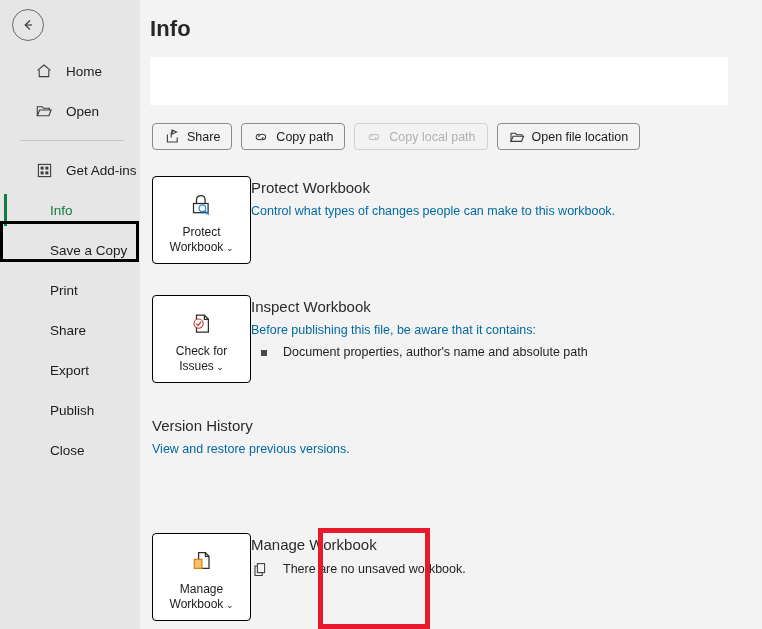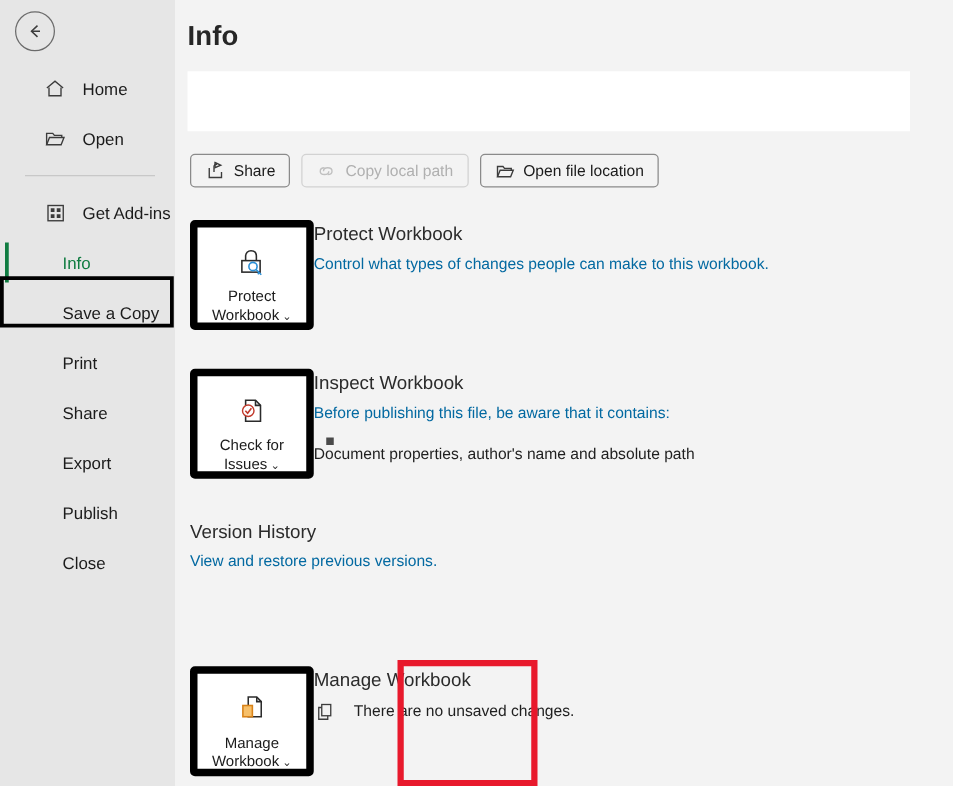--- a/index.html
+++ b/index.html
@@ -135,21 +135,21 @@
 
   
   .section {
     position: absolute;
     display: flex;
     align-items: flex-start;
   }
   .card-btn {
     width: 99px; height: 88px;
     background: #ffffff;
-    border: 6px solid #000000;
+    border: 1px solid #000000;
     border-radius: 4px;
     display: flex;
     flex-direction: column;
     align-items: center;
     justify-content: flex-start;
     cursor: pointer;
     padding-top: 13px;
     flex: 0 0 99px;
   }
   .card-btn .card-icon {
@@ -177,21 +177,20 @@
     font-size: 12.5px;
     color: #0369a1;
     line-height: 17px;
   }
   .bullet-row {
     display: flex;
     align-items: flex-start;
     margin-top: 6px;
     font-size: 12.5px;
     color: #1f1f1f;
-    flex-direction: column;
   }
   .bullet-sq {
     width: 6px; height: 6px;
     background: #4a4a4a;
     margin: 5px 16px 0 10px;
     flex: 0 0 6px;
   }
   .status-row {
     display: flex;
     align-items: center;
@@ -310,20 +309,29 @@
         <span class="tb-icon">
           <svg width="15" height="15" viewBox="0 0 15 15">
             <path d="M2.4 5.4 V13 H12.2 V8.6" fill="none" stroke="#3c3c3c" stroke-width="1.1"></path>
             <path d="M6.2 8.6 L6.2 4.1 C6.2 3.2 7.4 2.4 8.6 2.4" fill="none" stroke="#3c3c3c" stroke-width="1.1"></path>
             <path d="M7 1 L11.6 3.1 L7 5.2 Z" fill="none" stroke="#3c3c3c" stroke-width="1.1"></path>
           </svg>
         </span>
         <span>Share</span>
       </div>
 
+      <div class="tb-btn">
+        <span class="tb-icon">
+          <svg width="16" height="16" viewBox="0 0 16 16">
+            <path d="M6.6 5.2 C4.6 5.2 3.2 6.3 3.2 7.9 C3.2 9.5 4.6 10.6 6.6 10.6 C8.6 10.6 10 9.5 10 7.9" fill="none" stroke="#3c3c3c" stroke-width="1.1"></path>
+            <path d="M9.2 10.6 C11.2 10.6 12.6 9.5 12.6 7.9 C12.6 6.3 11.2 5.2 9.2 5.2 C7.2 5.2 5.8 6.3 5.8 7.9" fill="none" stroke="#3c3c3c" stroke-width="1.1"></path>
+          </svg>
+        </span>
+        <span>Copy path</span>
+      </div>
 
       <div class="tb-btn disabled">
         <span class="tb-icon">
           <svg width="16" height="16" viewBox="0 0 16 16">
             <path d="M6.6 5.2 C4.6 5.2 3.2 6.3 3.2 7.9 C3.2 9.5 4.6 10.6 6.6 10.6 C8.6 10.6 10 9.5 10 7.9" fill="none" stroke="#c0c0c0" stroke-width="1.1"></path>
             <path d="M9.2 10.6 C11.2 10.6 12.6 9.5 12.6 7.9 C12.6 6.3 11.2 5.2 9.2 5.2 C7.2 5.2 5.8 6.3 5.8 7.9" fill="none" stroke="#c0c0c0" stroke-width="1.1"></path>
           </svg>
         </span>
         <span>Copy local path</span>
       </div>
@@ -409,21 +417,21 @@
       </div>
       <div class="sec-body">
         <div class="sec-title">Manage Workbook</div>
         <div class="status-row">
           <span class="st-icon">
             <svg width="17" height="17" viewBox="0 0 17 17">
               <rect x="5.4" y="2.6" width="7.2" height="9" fill="none" stroke="#3c3c3c" stroke-width="1.05"></rect>
               <path d="M5.4 5 H3 V14.4 H10.2 V11.6" fill="none" stroke="#3c3c3c" stroke-width="1.05"></path>
             </svg>
           </span>
-          <span>There are no unsaved changes.</span>
+          <span>There are no unsaved workbook.</span>
         </div>
       </div>
     </div>
 
     <div class="manage-highlight"></div>
 
   </div>
 </div>
 
 </body></html>

